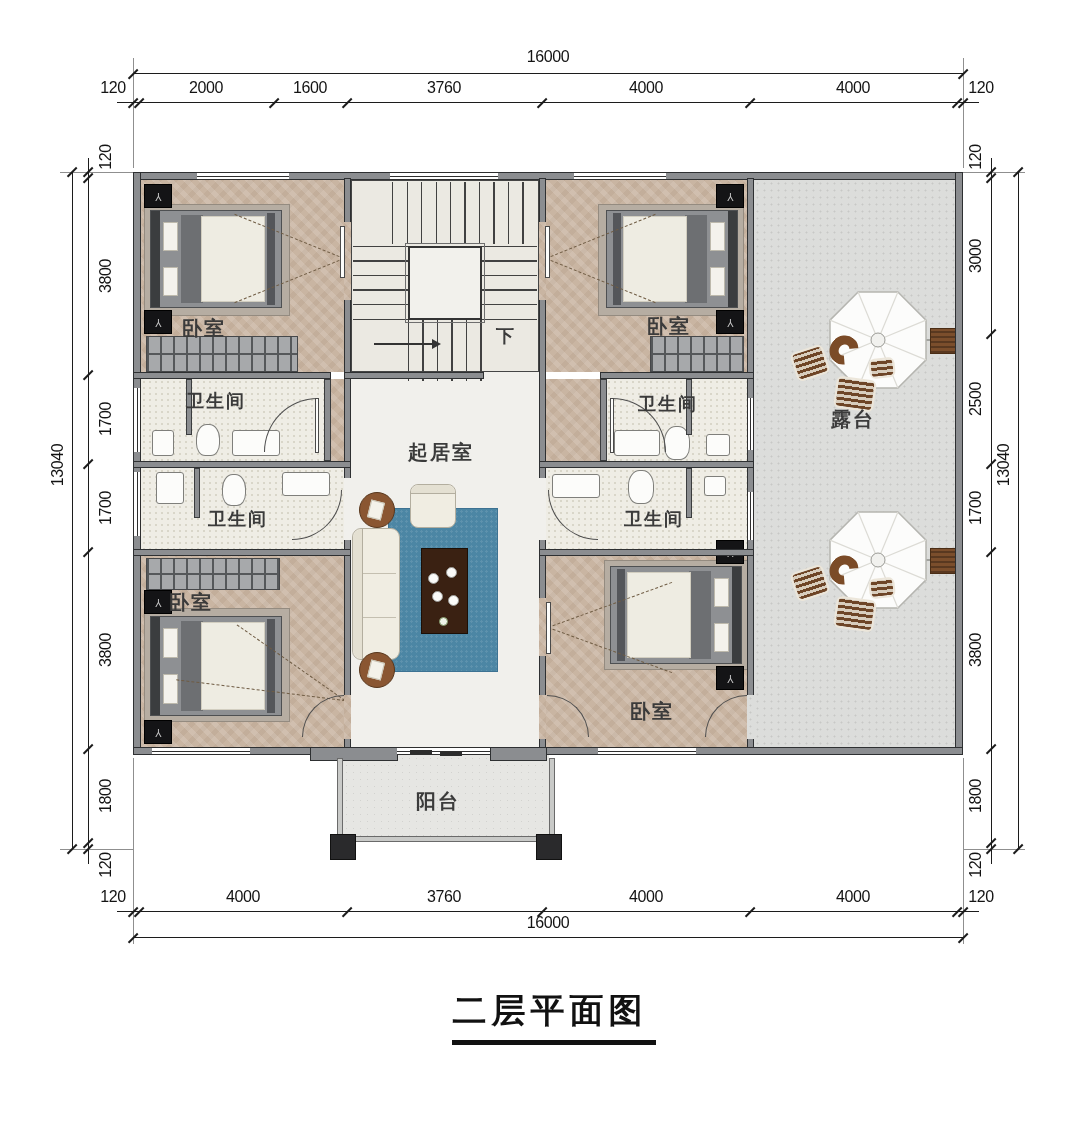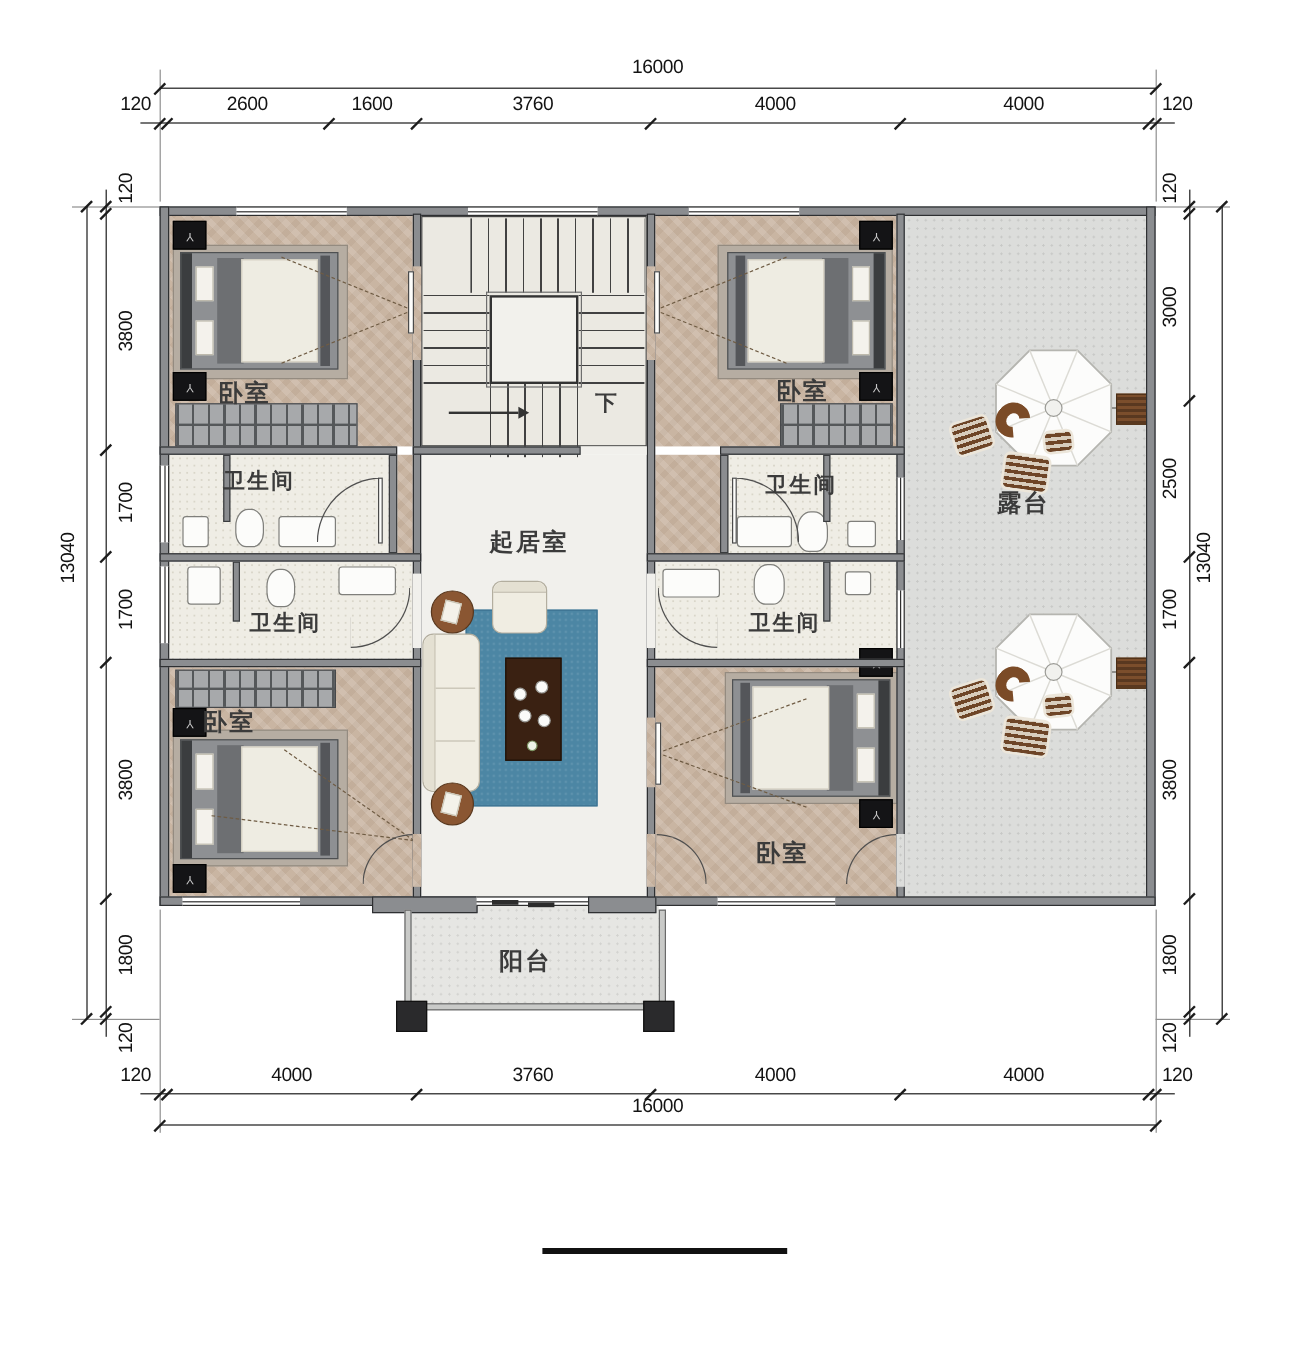--- a/index.html
+++ b/index.html
@@ -93,21 +93,21 @@
   <i class="tick" style="left:274px;top:103px"></i>
   <i class="tick" style="left:347px;top:103px"></i>
   <i class="tick" style="left:542px;top:103px"></i>
   <i class="tick" style="left:750px;top:103px"></i>
   <i class="tick" style="left:957px;top:103px"></i>
   <i class="tick" style="left:963px;top:103px"></i>
   <div class="ext" style="left:132.5px;top:58px;width:1px;height:110px"></div>
   <div class="ext" style="left:962.5px;top:58px;width:1px;height:110px"></div>
   <span class="dim" style="left:548px;top:57px">16000</span>
   <span class="dim" style="left:113px;top:88px">120</span>
-  <span class="dim" style="left:206px;top:88px">2600</span>
+  <span class="dim" style="left:206px;top:88px">2000</span>
   <span class="dim" style="left:310px;top:88px">1600</span>
   <span class="dim" style="left:444px;top:88px">3760</span>
   <span class="dim" style="left:646px;top:88px">4000</span>
   <span class="dim" style="left:853px;top:88px">4000</span>
   <span class="dim" style="left:981px;top:88px">120</span>
 
   <div class="dline" style="left:117px;top:911px;width:862px;height:1.3px"></div>
   <div class="dline" style="left:133px;top:937px;width:830px;height:1.3px"></div>
   <i class="tick" style="left:133px;top:912px"></i>
   <i class="tick" style="left:139px;top:912px"></i>
@@ -423,15 +423,16 @@
   <span class="lbl" style="left:191px;top:602px">卧室</span>
   <span class="lbl" style="left:652px;top:711px">卧室</span>
   <span class="lbl small" style="left:216px;top:401px">卫生间</span>
   <span class="lbl small" style="left:668px;top:404px">卫生间</span>
   <span class="lbl small" style="left:238px;top:519px">卫生间</span>
   <span class="lbl small" style="left:654px;top:519px">卫生间</span>
   <span class="lbl" style="left:441px;top:452px">起居室</span>
   <span class="lbl" style="left:853px;top:419px">露台</span>
   <span class="lbl" style="left:438px;top:801px">阳台</span>
 
+  <div class="title">二层平面图</div>
   <div class="underline"></div>
 
 </div>
 
 </body></html>

